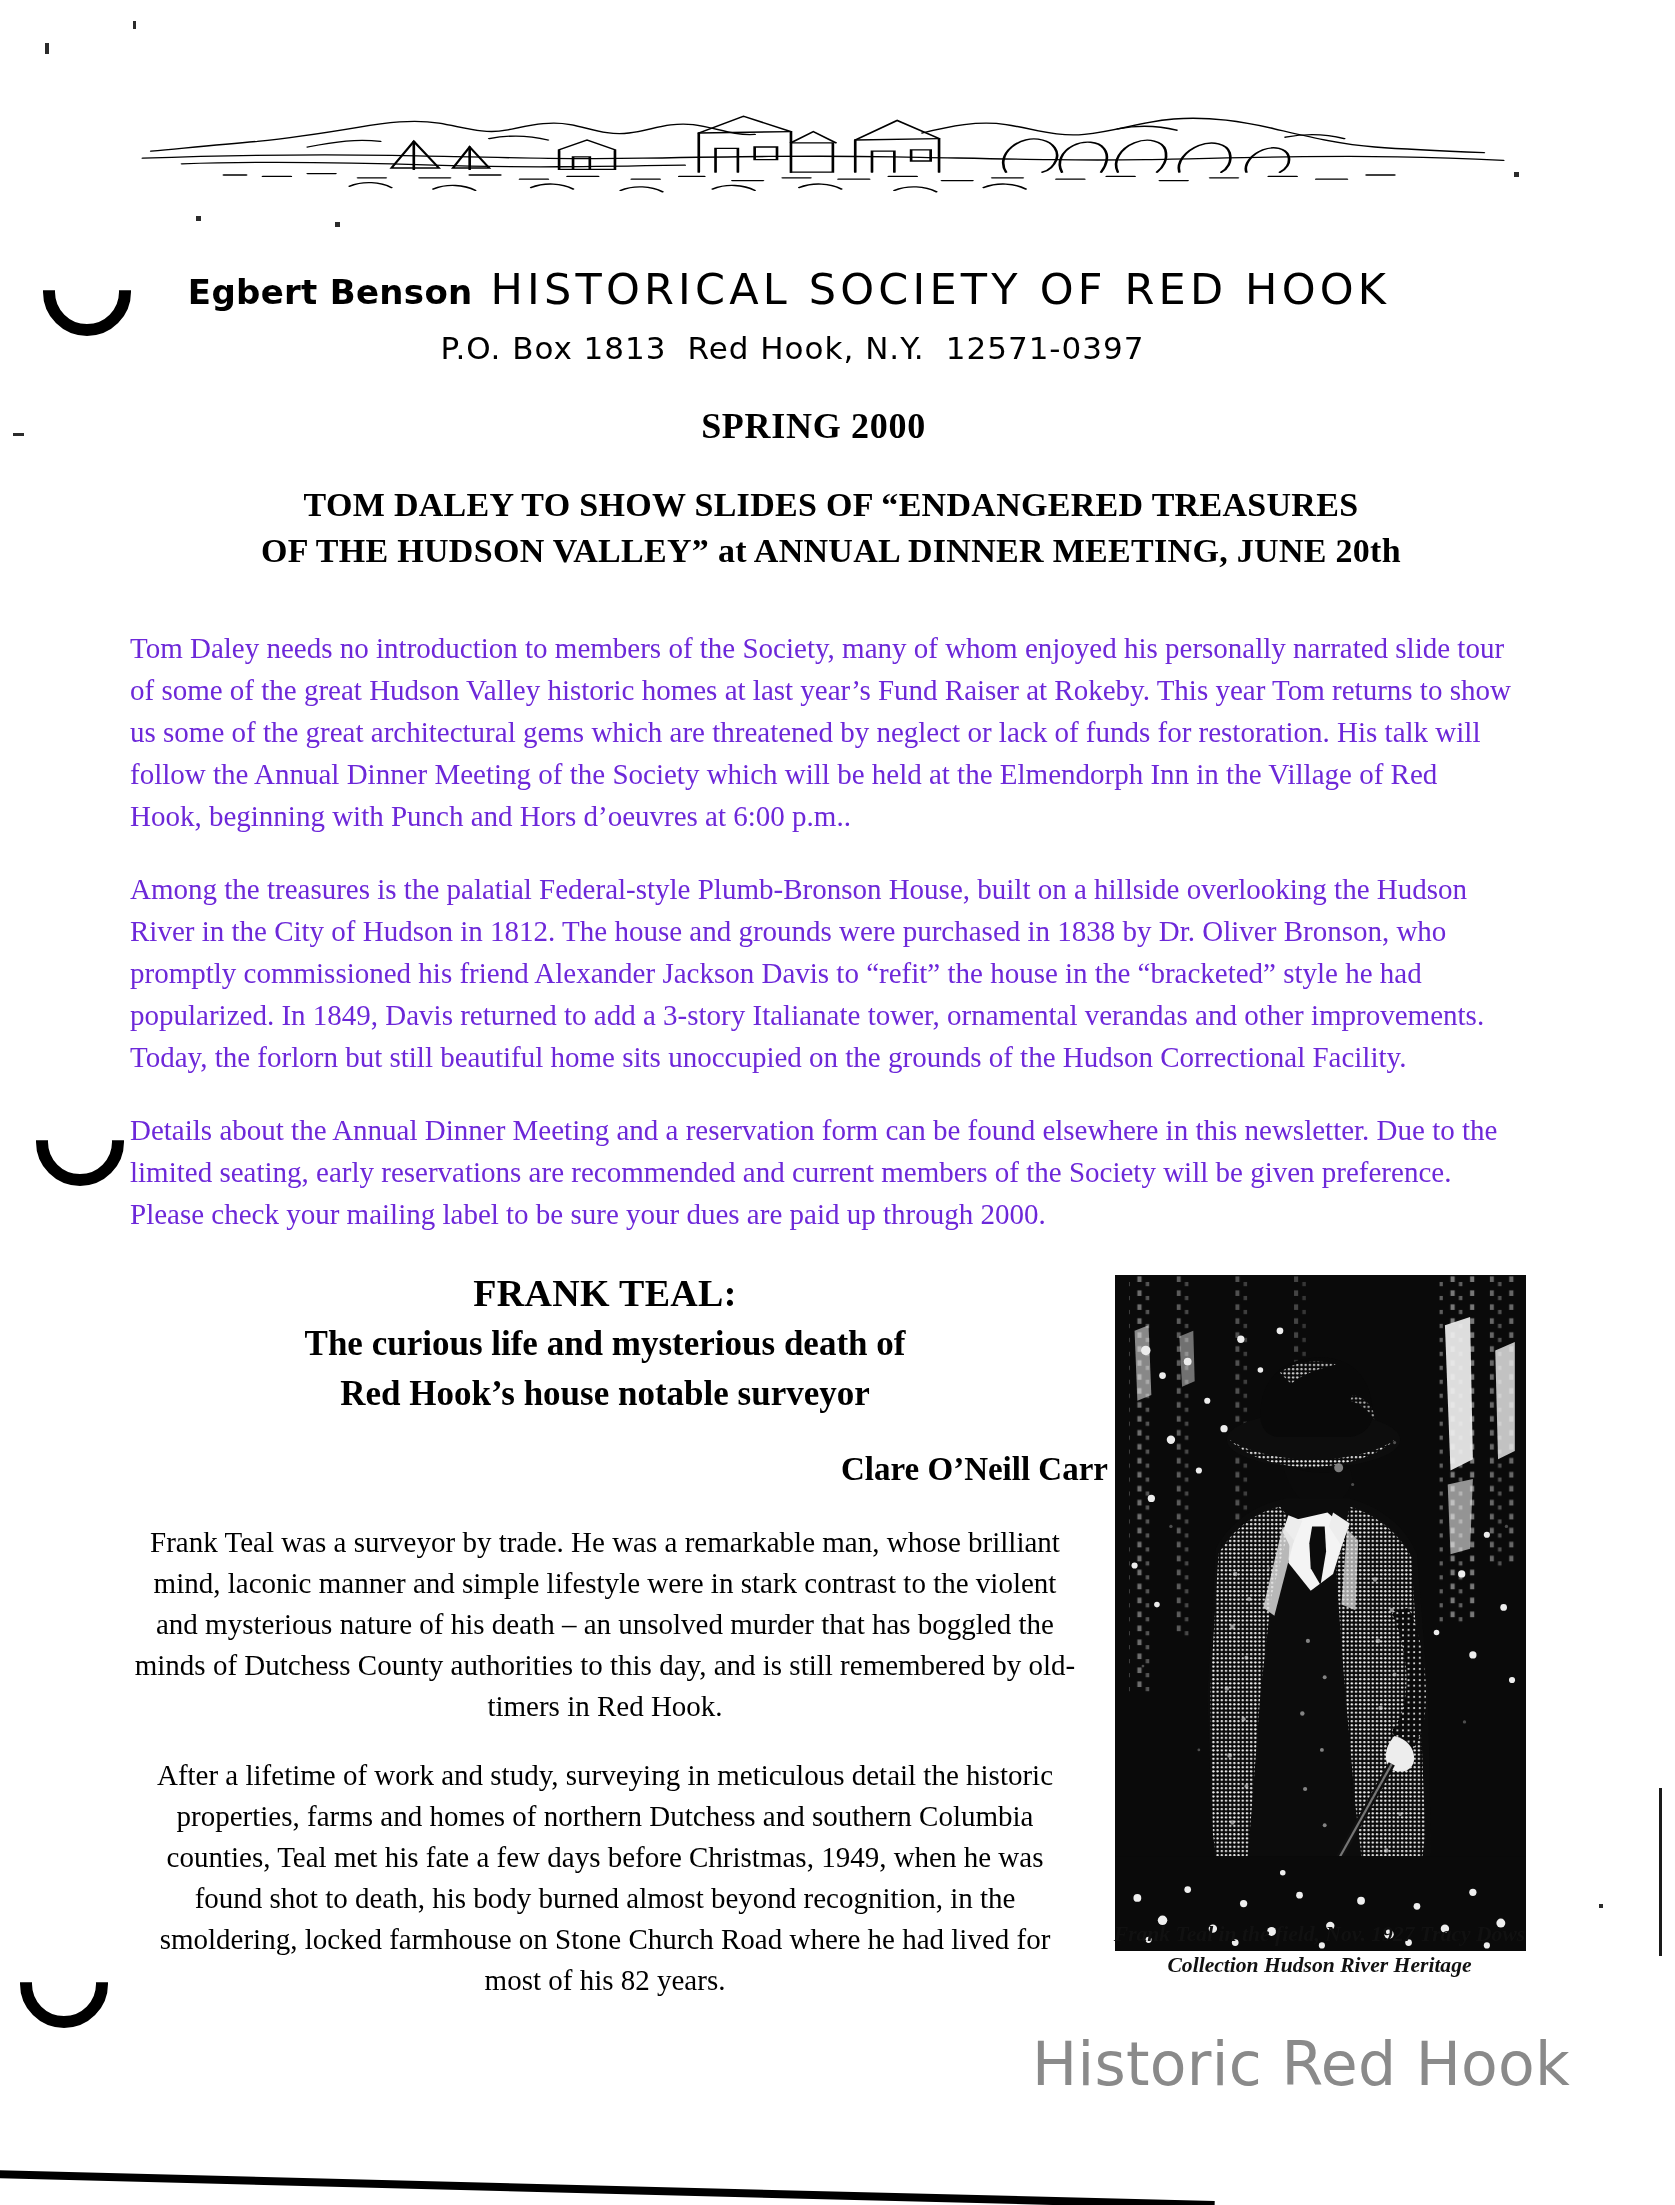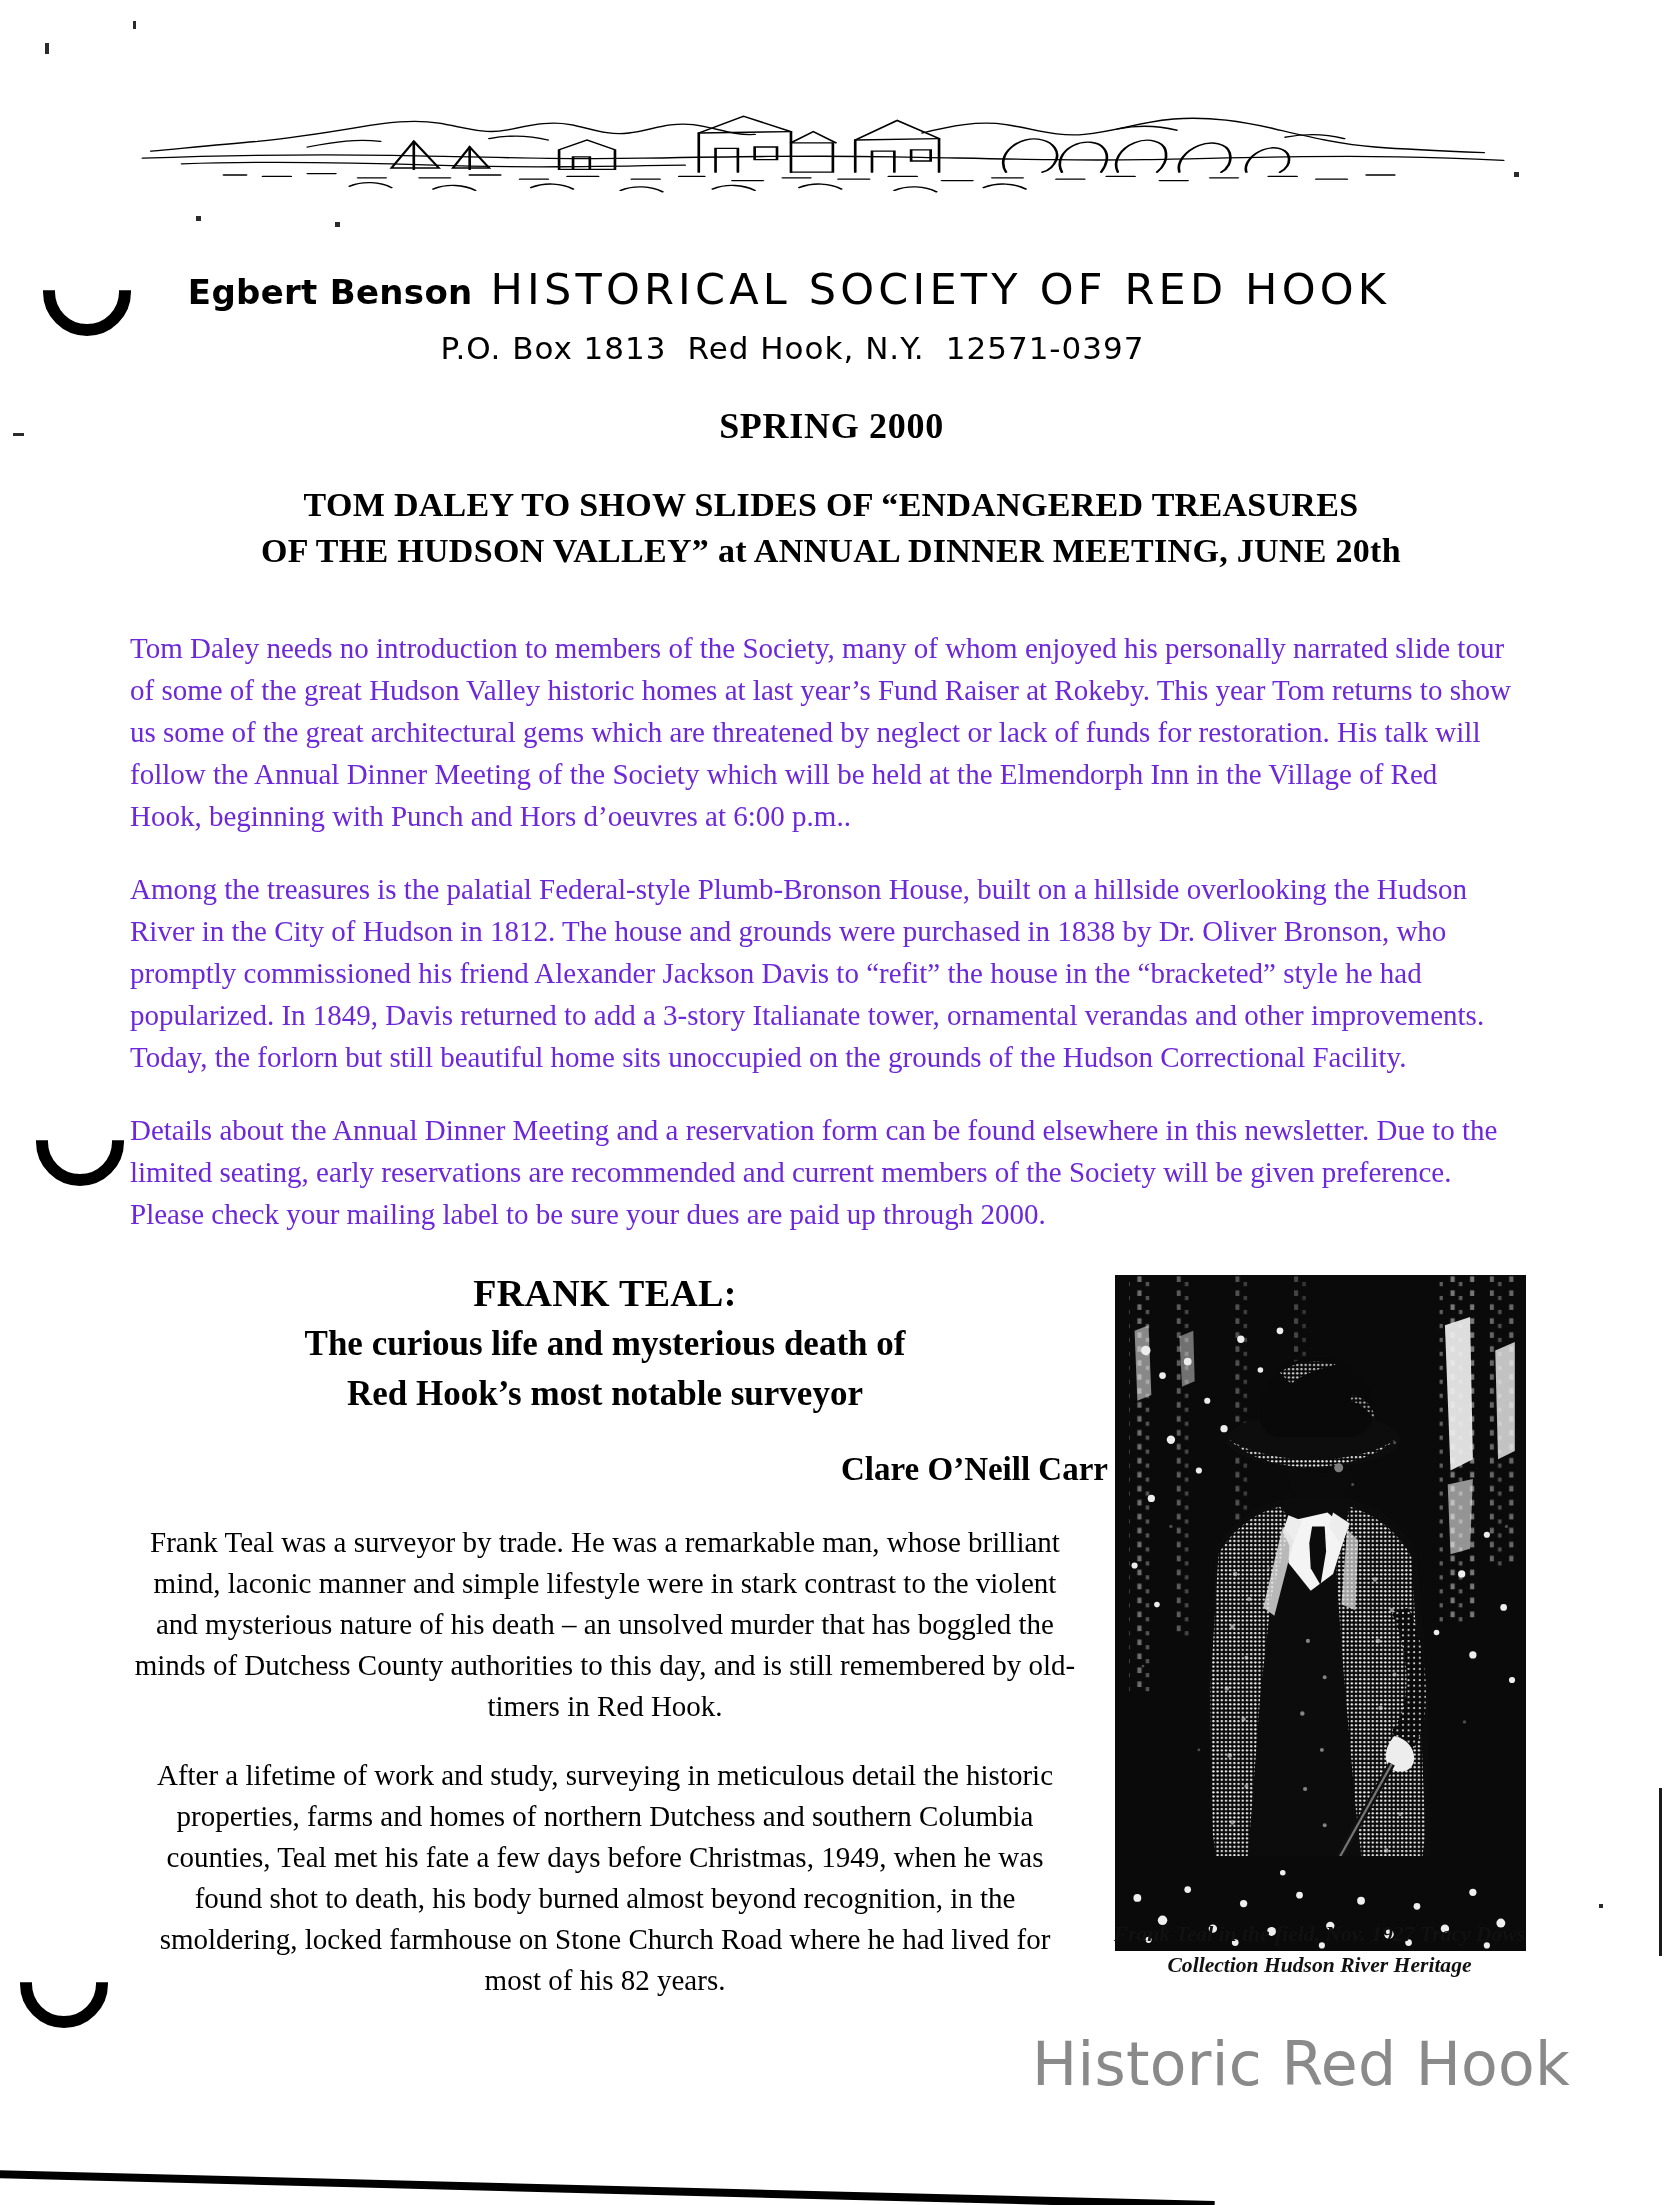--- a/index.html
+++ b/index.html
@@ -99,21 +99,20 @@
   .issue-date {
     position: absolute;
     left: 0;
     top: 405px;
     width: 1627px;
     text-align: center;
     font-family: "Liberation Serif", serif;
     font-weight: bold;
     font-size: 36px;
     letter-spacing: 0.7px;
-    padding-left: 18px;
   }
 
   
   .lead-headline {
     position: absolute;
     left: 0;
     top: 482px;
     width: 1662px;
     text-align: center;
     font-family: "Liberation Serif", serif;
@@ -301,21 +300,21 @@
 
   <div class="body-col" style="top:627px;">
     <p>Tom Daley needs no introduction to members of the Society, many of whom enjoyed his personally narrated slide tour of some of the great Hudson Valley historic homes at last year’s Fund Raiser at Rokeby. This year Tom returns to show us some of the great architectural gems which are threatened by neglect or lack of funds for restoration. His talk will follow the Annual Dinner Meeting of the Society which will be held at the Elmendorph Inn in the Village of Red Hook, beginning with Punch and Hors d’oeuvres at 6:00 p.m..</p>
     <p>Among the treasures is the palatial Federal-style Plumb-Bronson House, built on a hillside overlooking the Hudson River in the City of Hudson in 1812. The house and grounds were purchased in 1838 by Dr. Oliver Bronson, who promptly commissioned his friend Alexander Jackson Davis to “refit” the house in the “bracketed” style he had popularized. In 1849, Davis returned to add a 3-story Italianate tower, ornamental verandas and other improvements. Today, the forlorn but still beautiful home sits unoccupied on the grounds of the Hudson Correctional Facility.</p>
     <p>Details about the Annual Dinner Meeting and a reservation form can be found elsewhere in this newsletter.  Due to the limited seating, early reservations are recommended and current  members of the Society will be given preference. Please check your mailing label to be sure your dues are paid up through 2000.</p>
   </div>
 
   <div class="feature-head">
     <div class="l1">FRANK TEAL:</div>
     <div class="l2">The curious life and mysterious death of</div>
-    <div class="l2">Red Hook’s most notable surveyor</div>
+    <div class="l2">Red Hook’s house notable surveyor</div>
   </div>
 
   <div class="byline">Clare O’Neill Carr</div>
 
   <div class="feature-col">
     <p>Frank Teal was a surveyor by trade. He was a remarkable man, whose brilliant mind, laconic manner and simple lifestyle were in stark contrast to the violent and mysterious nature of his death – an unsolved murder that has boggled the minds of Dutchess County authorities to this day, and is still remembered by old-timers in Red Hook.</p>
     <p>After a lifetime of work and study, surveying in meticulous detail the historic properties, farms and homes of northern Dutchess and southern Columbia counties, Teal met his fate a few days before Christmas, 1949, when he was found shot to death, his body burned almost beyond recognition, in the smoldering, locked farmhouse on Stone Church Road where he had lived for most of his 82 years.</p>
   </div>
 
   <div id="photo">

